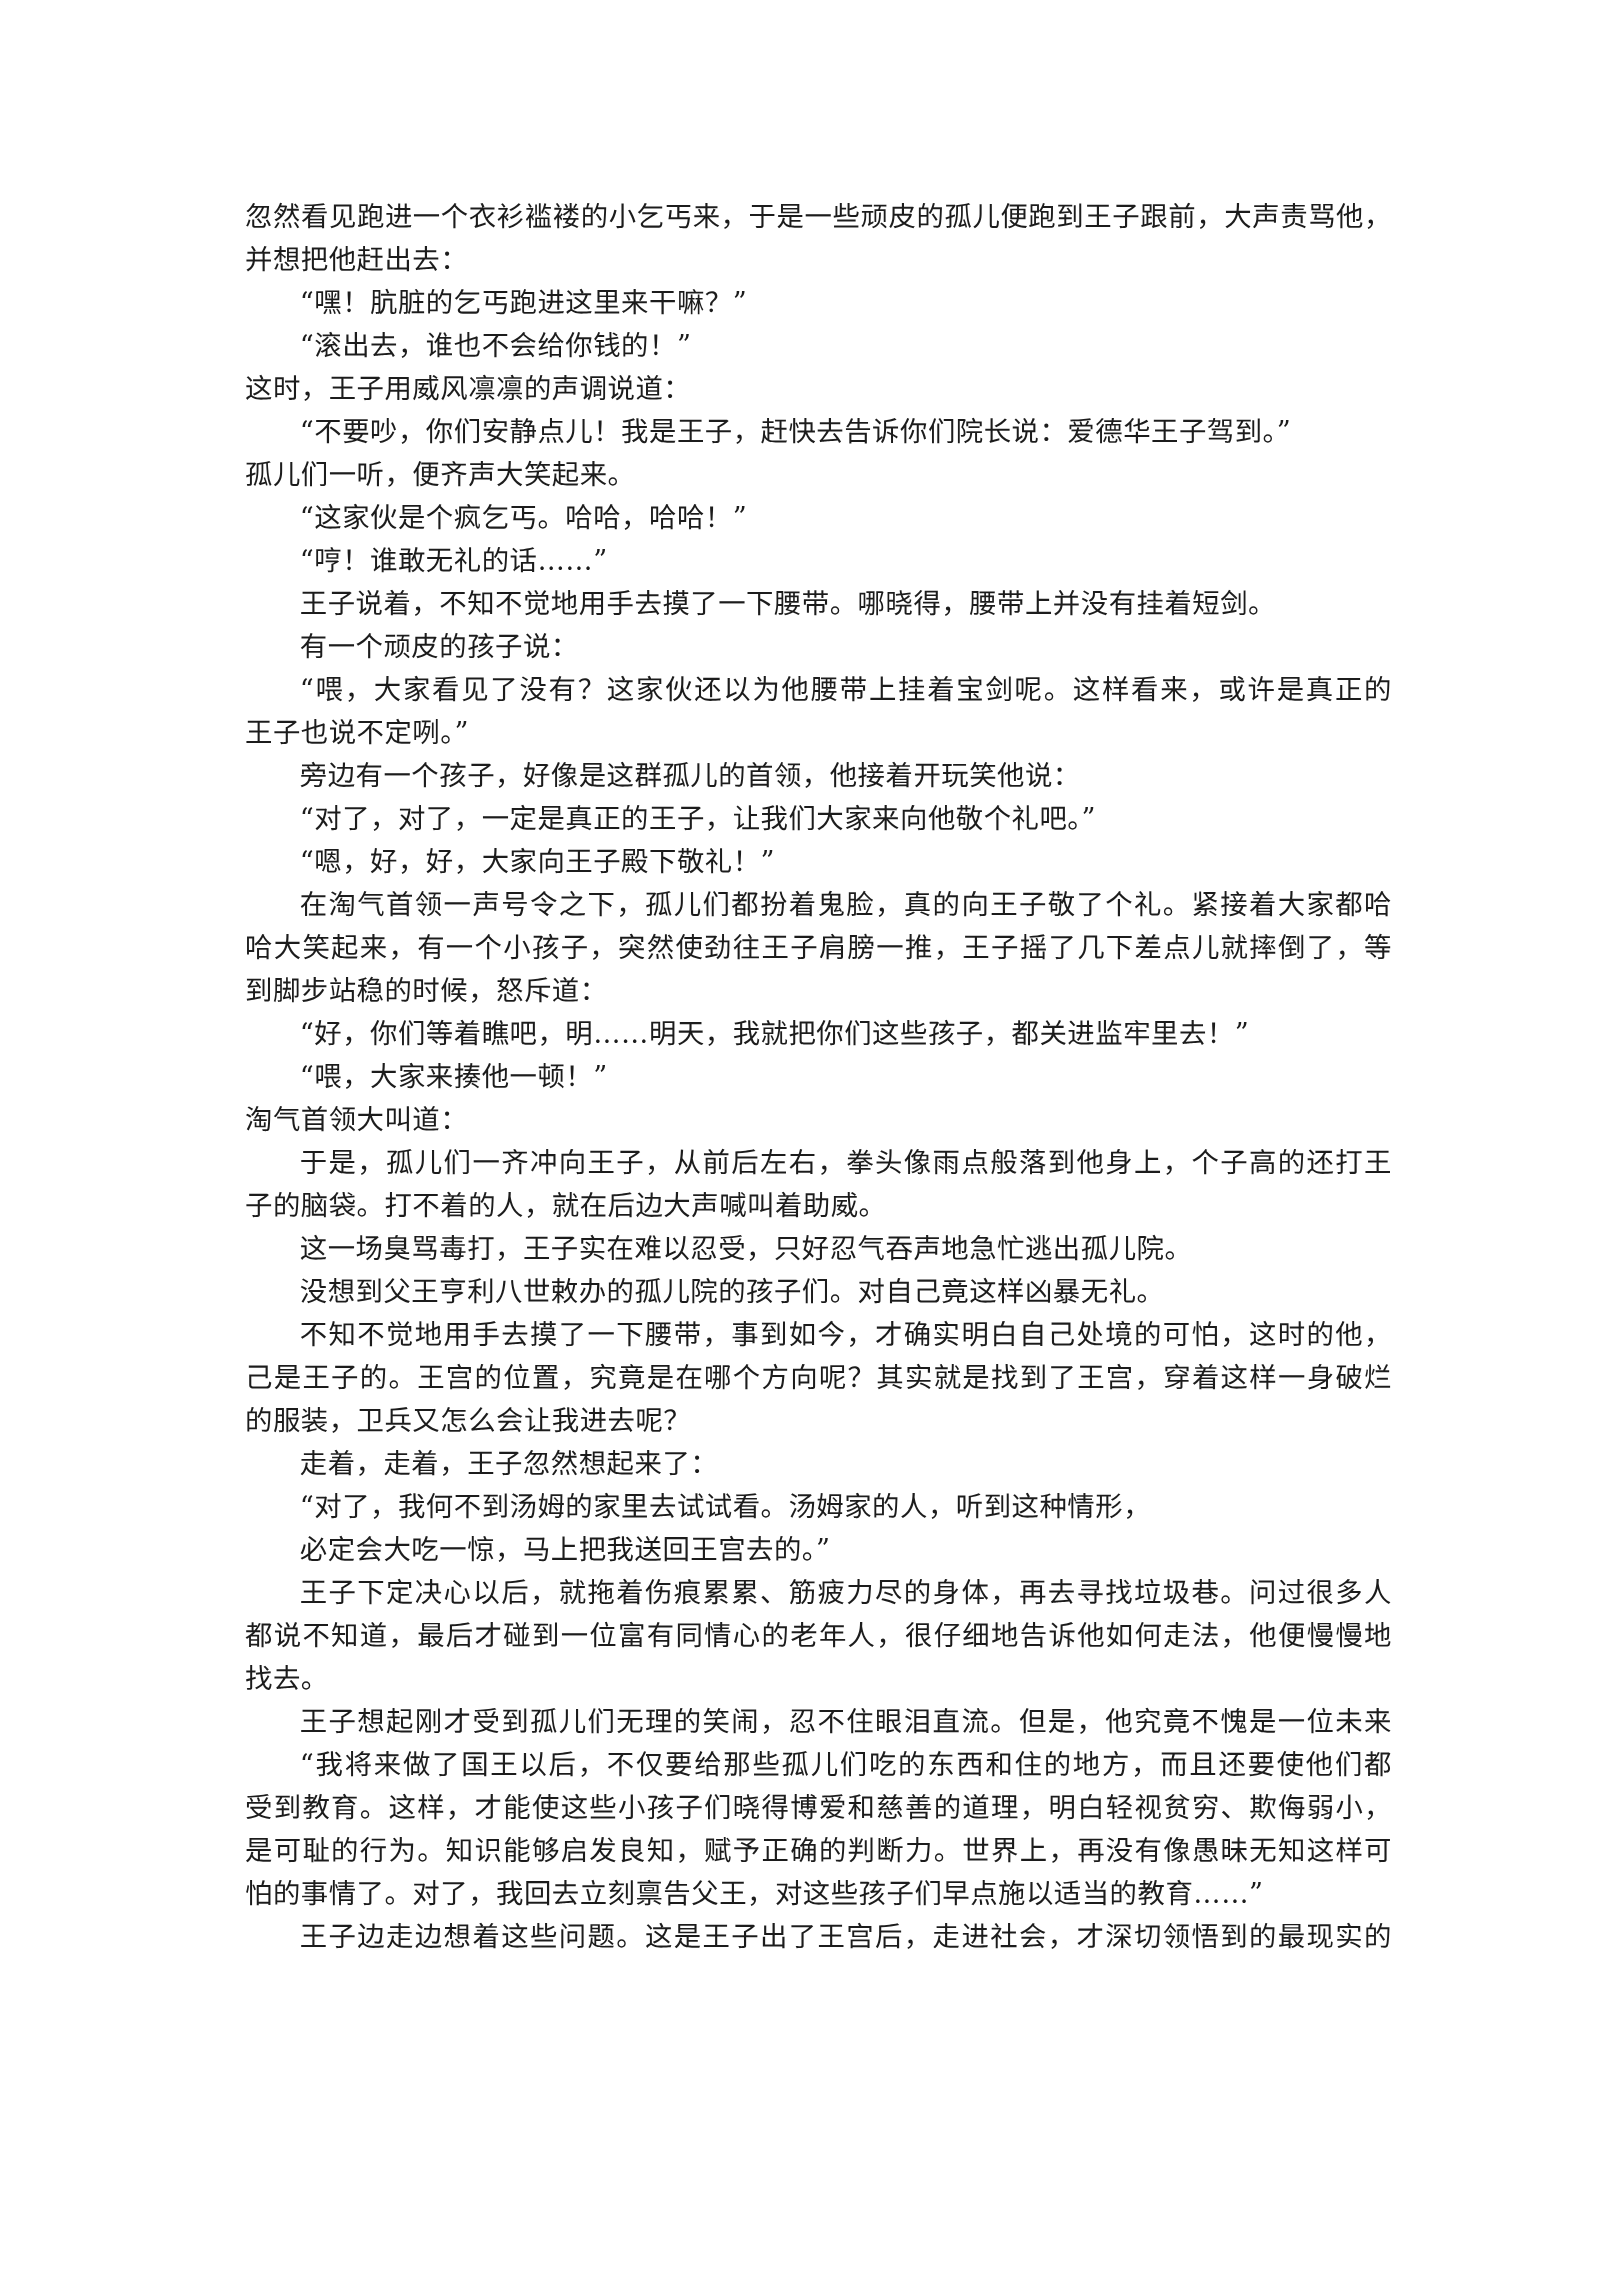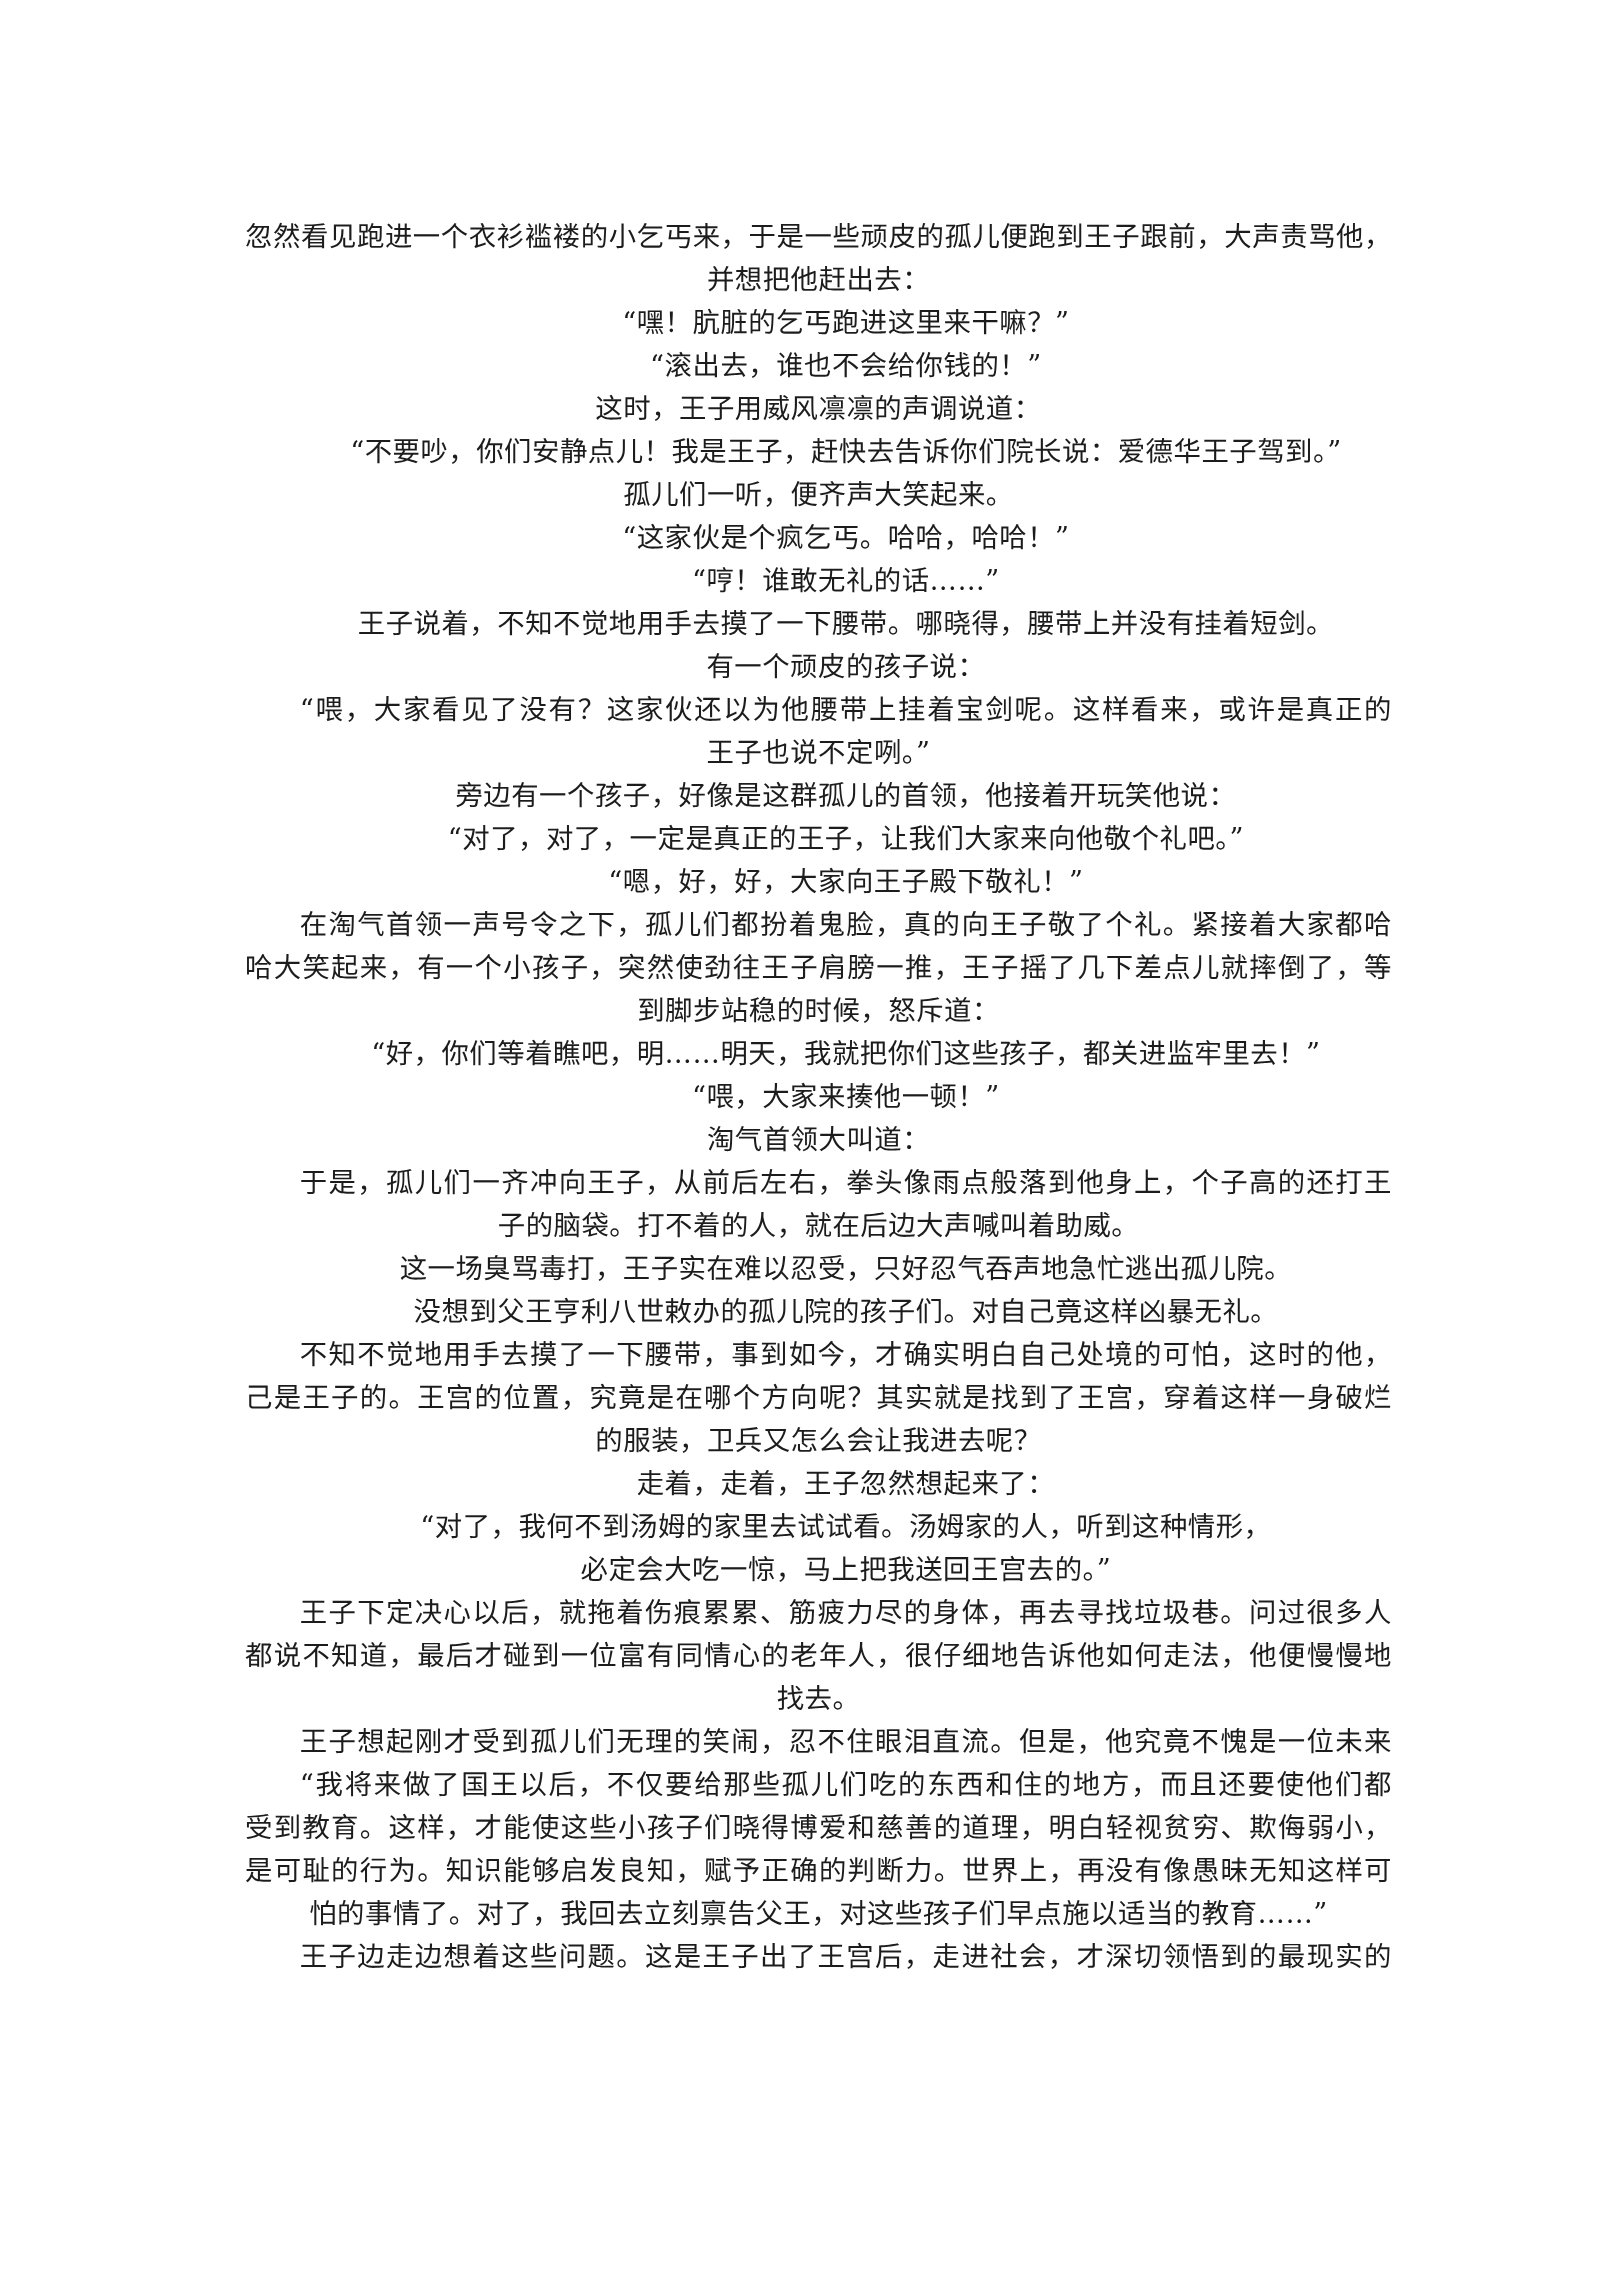--- a/index.html
+++ b/index.html
@@ -7,36 +7,35 @@
     padding: 0;
     background: #ffffff;
   }
   .page {
     position: relative;
     width: 1620px;
     height: 2088px;
     background: #ffffff;
     overflow: hidden;
     font-family: "DejaVu Serif", "Liberation Serif", serif;
-    margin-top: 20px;
   }
   .text-block {
     position: absolute;
     left: 245px;
     top: 195px;
     width: 1147px;
     color: #1c1c1c;
     font-size: 27.4px;
     line-height: 43px;
     letter-spacing: 0.5px;
   }
   p.line {
     margin: 0;
     padding: 0;
-    text-align: center;
+    text-align: left;
     white-space: normal;
   }
   p.line.indent {
     text-indent: 2em;
   }
   p.line.full {
     text-align: justify;
     text-align-last: justify;
     text-justify: inter-character;
   }

